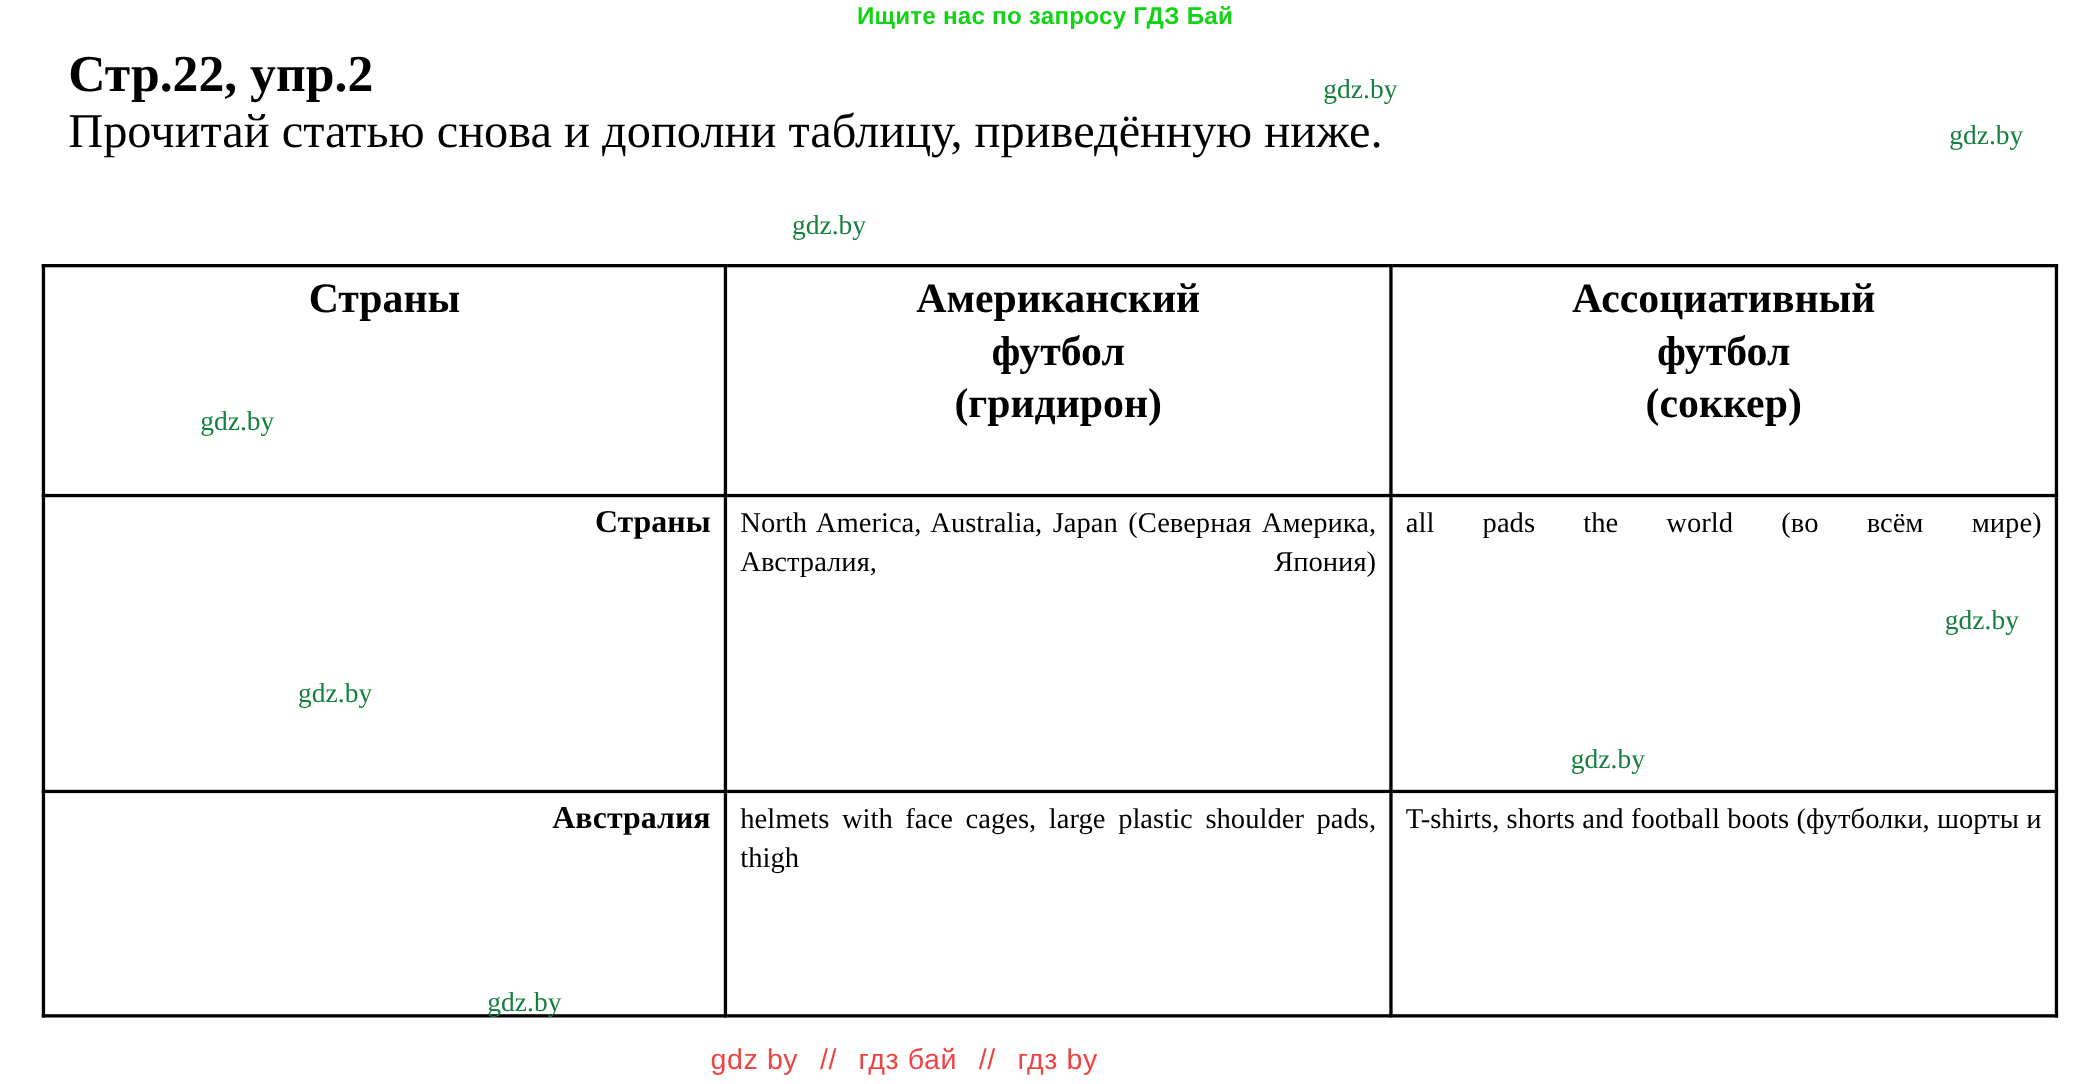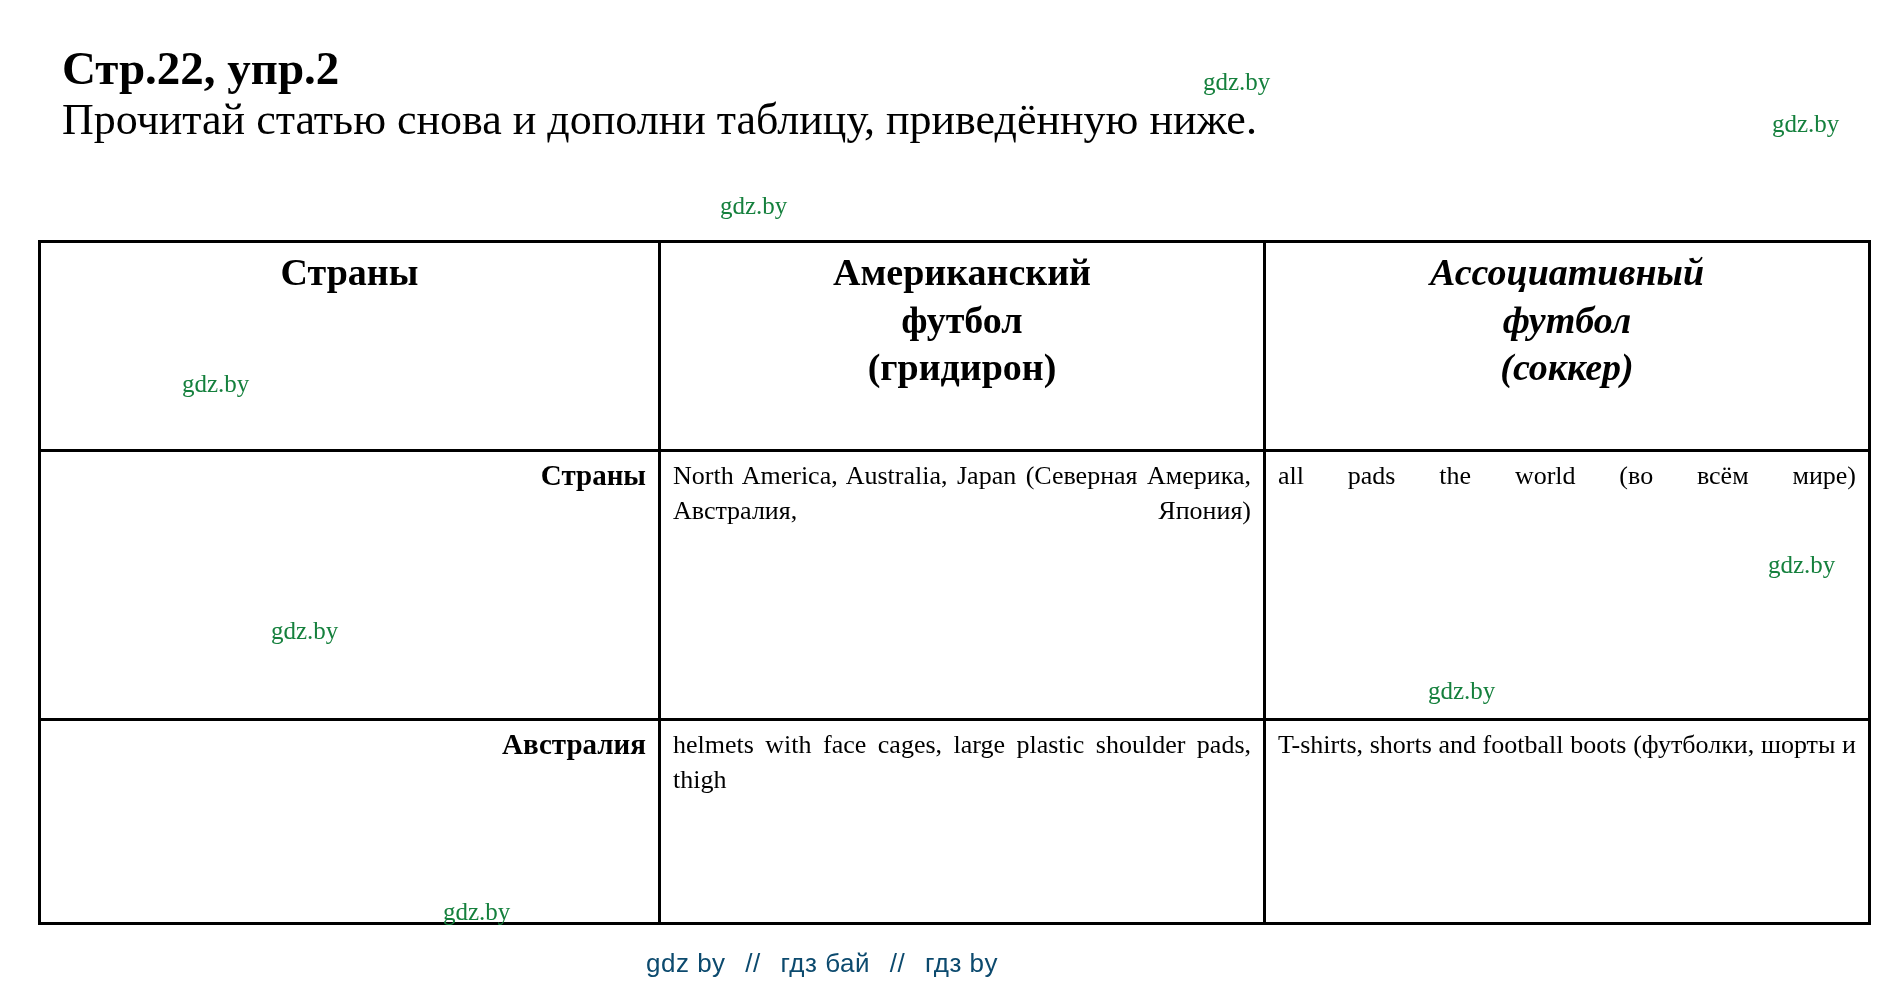--- a/index.html
+++ b/index.html
@@ -67,21 +67,21 @@
     width: 1830px;
     table-layout: fixed;
   }
   table.data td, table.data th {
     border: 3px solid #000;
     vertical-align: top;
     padding: 6px 12px 10px 12px;
   }
   .col-a { width: 620px; }
   .col-b { width: 605px; }
-  .col-c { width: 605px; font-style: italic; }
+  .col-c { width: 605px; }
 
   th.head {
     text-align: center;
     font-size: 38px;
     font-weight: bold;
     line-height: 1.25;
     padding-top: 14px;
     height: 190px;
     vertical-align: top;
   }
@@ -128,30 +128,31 @@
 
   
   .bottom-line {
     position: absolute;
     top: 948px;
     left: 0;
     width: 1644px;
     text-align: center;
     font-family: "Liberation Sans", sans-serif;
     font-size: 26px;
-    color: #0c4a6e;
+    color: #ef4444;
     letter-spacing: 0.5px;
   }
   .bottom-line span { margin: 0 6px; }
 </style>
 </head>
 <body>
 
 <div class="page">
 
+  <div class="top-banner">Ищите нас по запросу ГДЗ Бай</div>
 
   <div class="heading">Стр.22, упр.2</div>
   <div class="subheading">Прочитай статью снова и дополни таблицу, приведённую ниже.</div>
 
   <div class="tbl-wrap">
     <table class="data">
       <colgroup>
         <col class="col-a">
           <col class="col-b">
           <col class="col-c">

